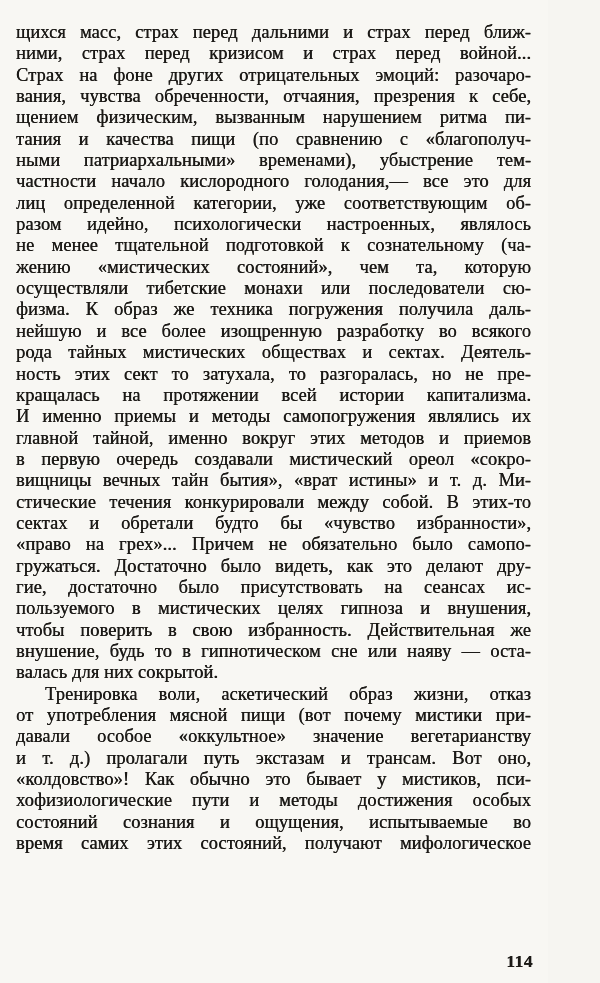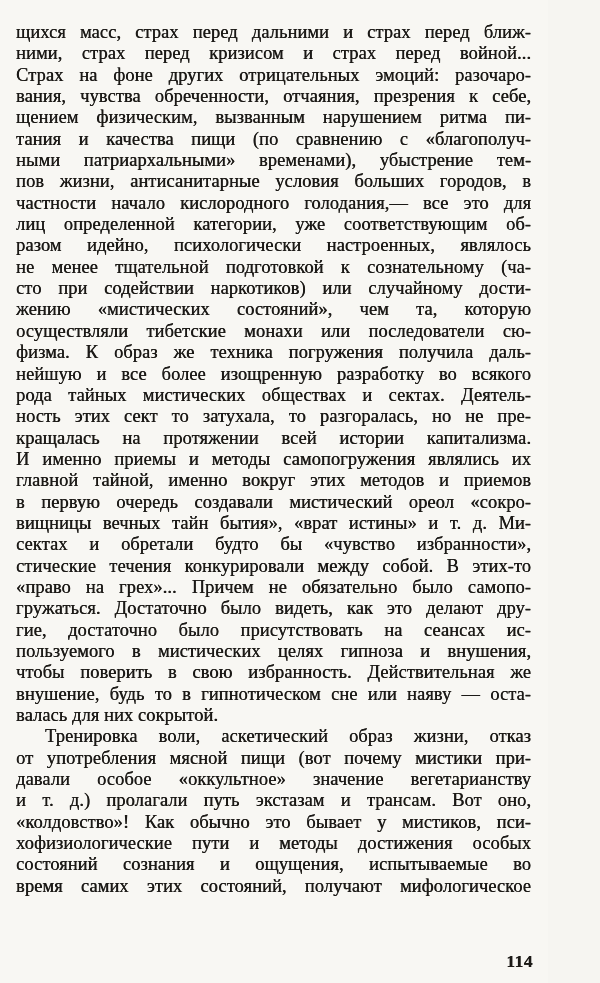--- a/index.html
+++ b/index.html
@@ -56,39 +56,37 @@
 
 <div class="book-page" style="background: rgb(248, 247, 243); color: rgb(28, 26, 23);">
   <div class="text-block">
       <div class="line">щихся масс, страх перед дальними и страх перед ближ-</div>
       <div class="line">ними, страх перед кризисом и страх перед войной...</div>
       <div class="line">Страх на фоне других отрицательных эмоций: разочаро-</div>
       <div class="line">вания, чувства обреченности, отчаяния, презрения к себе,</div>
       <div class="line">щением физическим, вызванным нарушением ритма пи-</div>
       <div class="line">тания и качества пищи (по сравнению с «благополуч-</div>
       <div class="line">ными патриархальными» временами), убыстрение тем-</div>
-      <div class="line">пов жизни, антисанитарные условия больших городов, в</div>
       <div class="line">частности начало кислородного голодания,— все это для</div>
       <div class="line">лиц определенной категории, уже соответствующим об-</div>
       <div class="line">разом идейно, психологически настроенных, являлось</div>
       <div class="line">не менее тщательной подготовкой к сознательному (ча-</div>
-      <div class="line">сто при содействии наркотиков) или случайному дости-</div>
       <div class="line">жению «мистических состояний», чем та, которую</div>
       <div class="line">осуществляли тибетские монахи или последователи сю-</div>
       <div class="line">физма. К образ же техника погружения получила даль-</div>
       <div class="line">нейшую и все более изощренную разработку во всякого</div>
       <div class="line">рода тайных мистических обществах и сектах. Деятель-</div>
       <div class="line">ность этих сект то затухала, то разгоралась, но не пре-</div>
       <div class="line">кращалась на протяжении всей истории капитализма.</div>
       <div class="line">И именно приемы и методы самопогружения являлись их</div>
       <div class="line">главной тайной, именно вокруг этих методов и приемов</div>
       <div class="line">в первую очередь создавали мистический ореол «сокро-</div>
       <div class="line">вищницы вечных тайн бытия», «врат истины» и т. д. Ми-</div>
+      <div class="line">стические течения конкурировали между собой. В этих-то</div>
       <div class="line">сектах и обретали будто бы «чувство избранности»,</div>
-      <div class="line">стические течения конкурировали между собой. В этих-то</div>
       <div class="line">«право на грех»... Причем не обязательно было самопо-</div>
       <div class="line">гружаться. Достаточно было видеть, как это делают дру-</div>
       <div class="line">гие, достаточно было присутствовать на сеансах ис-</div>
       <div class="line">пользуемого в мистических целях гипноза и внушения,</div>
       <div class="line">чтобы поверить в свою избранность. Действительная же</div>
       <div class="line">внушение, будь то в гипнотическом сне или наяву — оста-</div>
       <div class="line end">валась для них сокрытой.</div>
       <div class="line ind">Тренировка воли, аскетический образ жизни, отказ</div>
       <div class="line">от употребления мясной пищи (вот почему мистики при-</div>
       <div class="line">давали особое «оккультное» значение вегетарианству</div>

